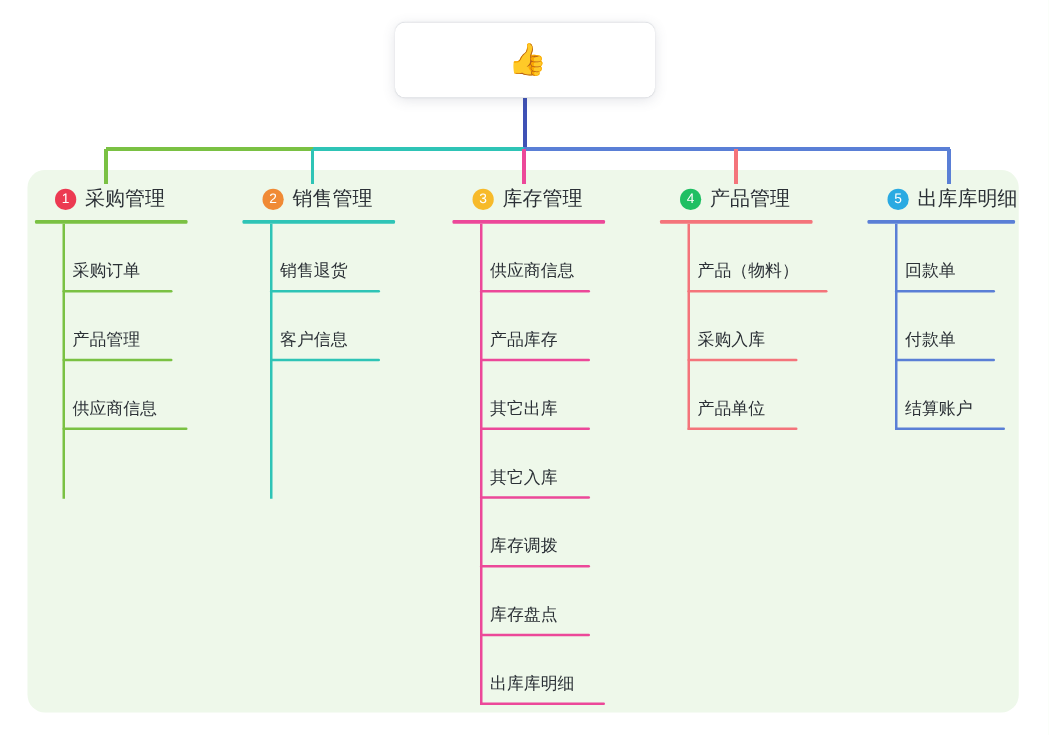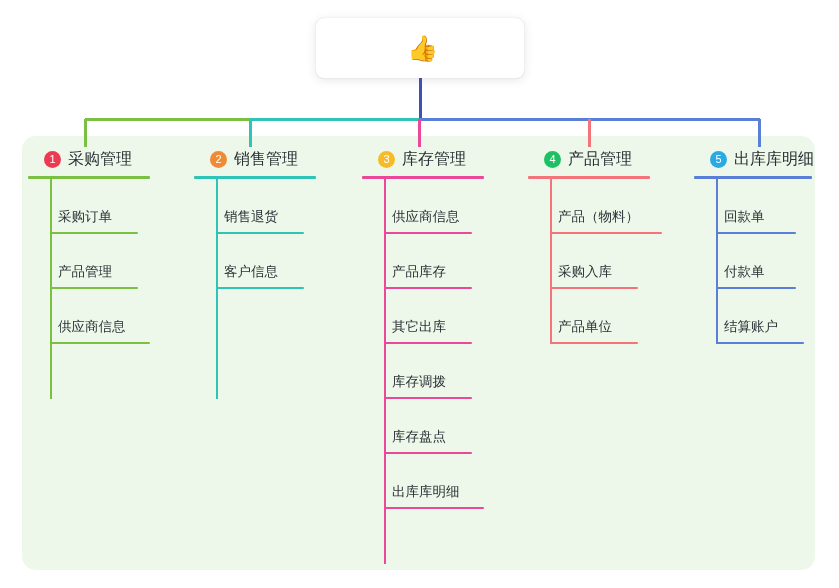--- a/index.html
+++ b/index.html
@@ -183,20 +183,24 @@
           </div>
           <div class="leaf">
             <div class="leaf-label">产品库存</div>
             <div class="leaf-rule" style="width: 88px; background: rgb(236, 72, 153);"></div>
           </div>
           <div class="leaf">
             <div class="leaf-label">其它出库</div>
             <div class="leaf-rule" style="width: 88px; background: rgb(236, 72, 153);"></div>
           </div>
           <div class="leaf">
+            <div class="leaf-label">其它入库</div>
+            <div class="leaf-rule" style="width: 88px; background: rgb(236, 72, 153);"></div>
+          </div>
+          <div class="leaf">
             <div class="leaf-label">库存调拨</div>
             <div class="leaf-rule" style="width: 88px; background: rgb(236, 72, 153);"></div>
           </div>
           <div class="leaf">
             <div class="leaf-label">库存盘点</div>
             <div class="leaf-rule" style="width: 88px; background: rgb(236, 72, 153);"></div>
           </div>
           <div class="leaf">
             <div class="leaf-label">出库库明细</div>
             <div class="leaf-rule" style="width: 100px; background: rgb(236, 72, 153);"></div>

